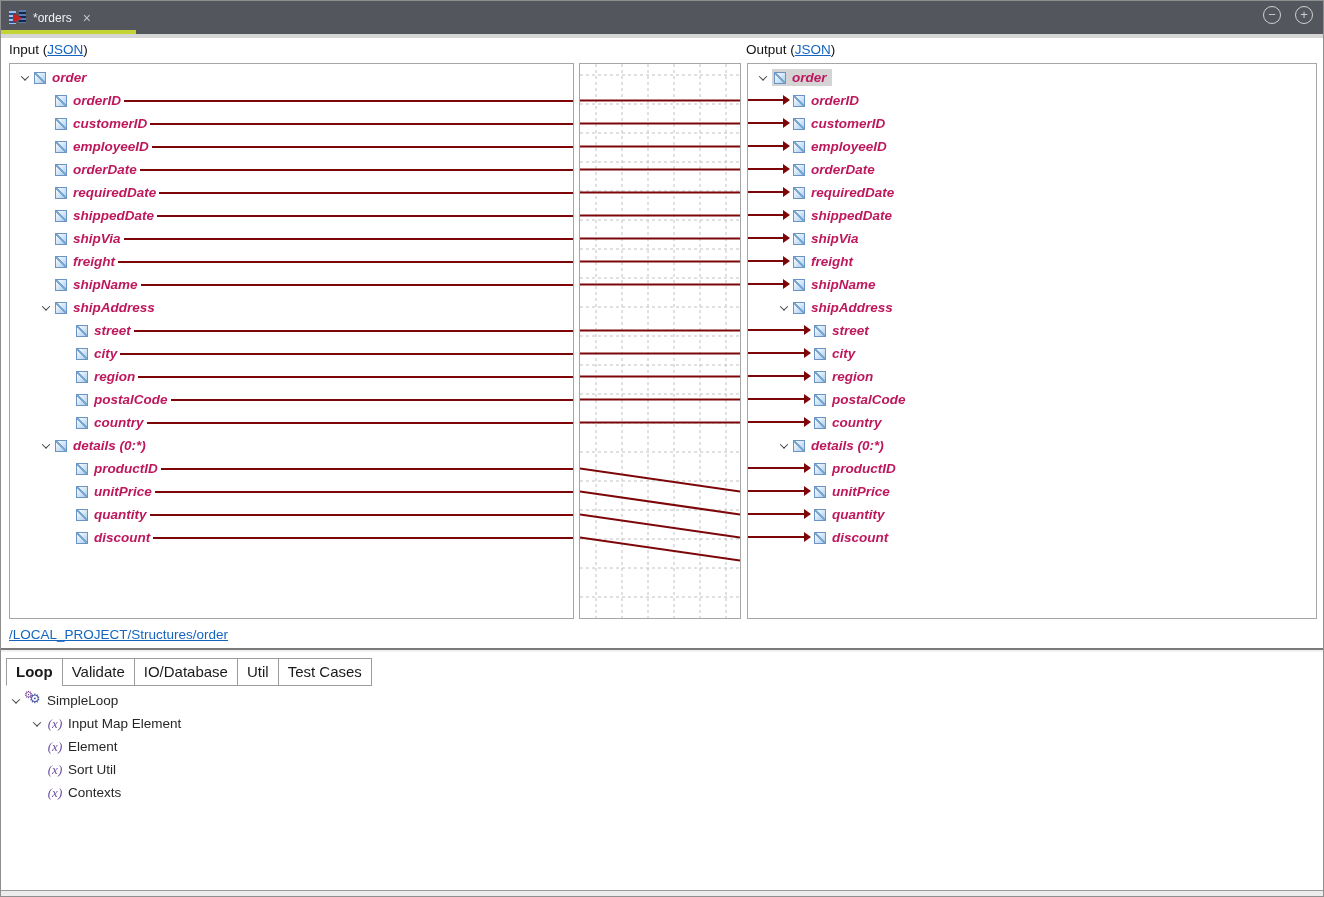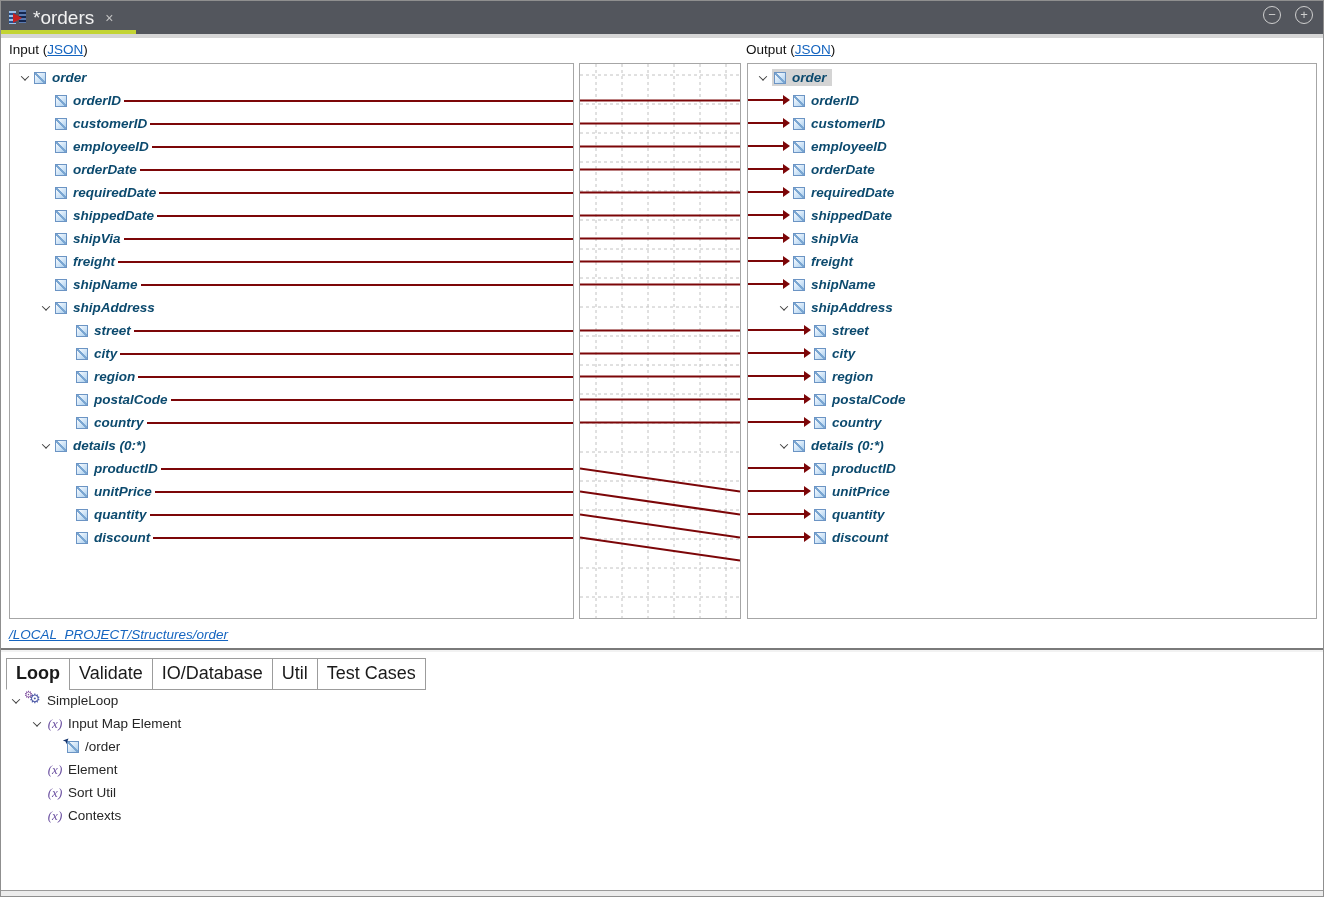--- a/index.html
+++ b/index.html
@@ -4,21 +4,21 @@
 <style>
   * { margin:0; padding:0; box-sizing:border-box; }
   html,body { background:#e8e8e8; font-family:"Liberation Sans", sans-serif; }
   .window { position:relative; width:1324px; height:897px; background:#ffffff;
             border:1px solid #8f8f8f; overflow:hidden; }
 
   
   .titlebar { position:absolute; left:0; top:0; width:100%; height:33px; background:#53565d; }
   .doc-tab { position:absolute; left:0; top:0; height:33px; width:135px; display:flex;
              align-items:center; padding:0 8px; gap:7px; cursor:default; }
-  .tab-title { color:#f2f2f2; font-size:19px; }
+  .tab-title { color:#f2f2f2; font-size:12px; }
   .tab-close { color:#c3c3c3; font-size:14px; margin-left:4px; }
   .tab-underline { position:absolute; left:0; bottom:0; width:135px; height:4px; background:#c3d434; }
   .win-ctrls { position:absolute; right:10px; top:5px; display:flex; gap:14px; }
   .ctrl { width:18px; height:18px; border:1.4px solid #cfcfcf; border-radius:50%;
           color:#cfcfcf; font-size:13px; line-height:15px; text-align:center; }
   .titlebar-strip { position:absolute; left:0; top:33px; width:100%; height:4px; background:#d6d6d6; }
 
   
   .app-icon { position:relative; width:17px; height:15px; display:inline-block; }
   .app-icon .ai-l { position:absolute; left:0; top:1px; width:7px; height:13px;
@@ -35,46 +35,46 @@
 
   
   .mapper { position:absolute; left:0; top:62px; width:100%; height:556px; }
   .panel { position:absolute; top:0; height:556px; border:1px solid #a6a6a6; background:#fff;
            overflow:hidden; padding-top:2px; }
   .input-panel  { left:8px;   width:565px; }
   .middle-panel { left:578px; width:162px; padding:0; }
   .output-panel { left:746px; width:570px; }
 
   .trow { position:relative; height:23px; display:flex; align-items:center;
-          font-size:13.5px; font-weight:bold; font-style:italic; color:#0c4a6e; white-space:nowrap; }
+          font-size:13.5px; font-weight:bold; font-style:italic; color:#be185d; white-space:nowrap; }
   .trow.plain { font-weight:normal; font-style:normal; color:#2b2b2b; }
   .chev-slot { width:18px; min-width:18px; display:inline-flex; justify-content:center; align-items:center; }
   .chevron { width:6px; height:6px; border-right:1.6px solid #3f3f3f; border-bottom:1.6px solid #3f3f3f;
              transform:rotate(45deg) translate(-1px,-1px); }
   .node-icon { width:12px; height:12px; min-width:12px; margin-right:6px; border:1px solid #6b94c4;
     background-image:linear-gradient(to top right, rgba(0,0,0,0) 44%, #7aa6d2 44%, #7aa6d2 56%, rgba(0,0,0,0) 56%),
                      linear-gradient(135deg,#fdfdfd 0%,#cfe4f7 55%,#a6cbe9 100%); }
   .sel-wrap { display:inline-flex; align-items:center; background:#d4d4d4; padding:1px 5px 1px 2px; }
   .map-line { flex:1 1 auto; height:2px; background:#7c0608; margin-left:3px; align-self:center; margin-top:1px; }
   .arrow-line { position:absolute; top:10px; height:2px; background:#7c0608; left:0; }
   .arrow-head { position:absolute; top:6px; width:0; height:0;
                 border-left:7px solid #7c0608; border-top:5px solid transparent; border-bottom:5px solid transparent; }
 
   
-  .struct-link { position:absolute; top:626px; font-size:13.5px;font-style:italic; }
+  .struct-link { position:absolute; top:626px; font-size:13.5px; }
   .link-left { left:8px; } .link-right { left:745px; }
 
   
   .splitter { position:absolute; left:0; top:647px; width:100%; height:4px;
               border-top:2px solid #7a7a7a; background:#f2f2f2; }
 
   
   .tabbar { position:absolute; left:5px; top:657px; display:inline-flex; align-items:flex-end;
             border-bottom:1px solid #9c9c9c; }
-  .tab { font-size:18px; color:#1a1a1a; background:#fff; border:1px solid #9c9c9c;
+  .tab { font-size:15px; color:#1a1a1a; background:#fff; border:1px solid #9c9c9c;
          border-bottom:1px solid #9c9c9c; margin-right:-1px; margin-bottom:-1px;
          padding:4px 9px 5px; cursor:default; }
   .tab.active { font-weight:bold; border-bottom:1px solid #fff; }
 
   
   .bottom-tree { position:absolute; left:0; top:688px; width:100%; }
   .bottom-tree .trow { font-weight:normal; font-style:normal; color:#262626; }
   .gears-icon { position:relative; width:17px; min-width:17px; height:16px; margin-right:5px; }
   .gears-icon .g1 { position:absolute; left:-1px; top:-4px; font-size:10px; color:#8050a0; font-style:normal; }
   .gears-icon .g2 { position:absolute; left:4px; top:-2px; font-size:13px; color:#4f5ca8; font-style:normal; }
@@ -470,25 +470,20 @@
         </span>
         <span>SimpleLoop</span>
       </div>
       <div class="trow" style="padding-left: 27px;">
         <span class="chev-slot">
           <span class="chevron"></span>
         </span>
         <span class="fx-icon">(x)</span>
         <span>Input Map Element</span>
       </div>
-      <div class="trow" style="padding-left: 48px;">
-        <span class="chev-slot"></span>
-        <span class="node-icon map-el-icon"></span>
-        <span>/order</span>
-      </div>
       <div class="trow" style="padding-left: 27px;">
         <span class="chev-slot"></span>
         <span class="fx-icon">(x)</span>
         <span>Element</span>
       </div>
       <div class="trow" style="padding-left: 27px;">
         <span class="chev-slot"></span>
         <span class="fx-icon">(x)</span>
         <span>Sort Util</span>
       </div>

